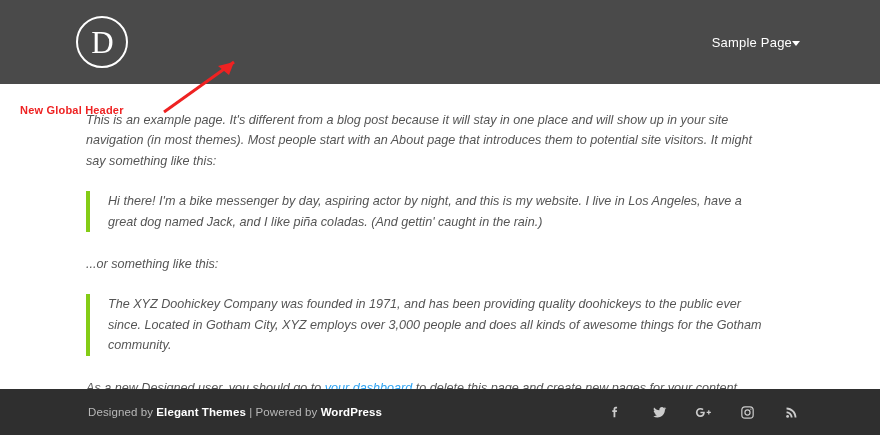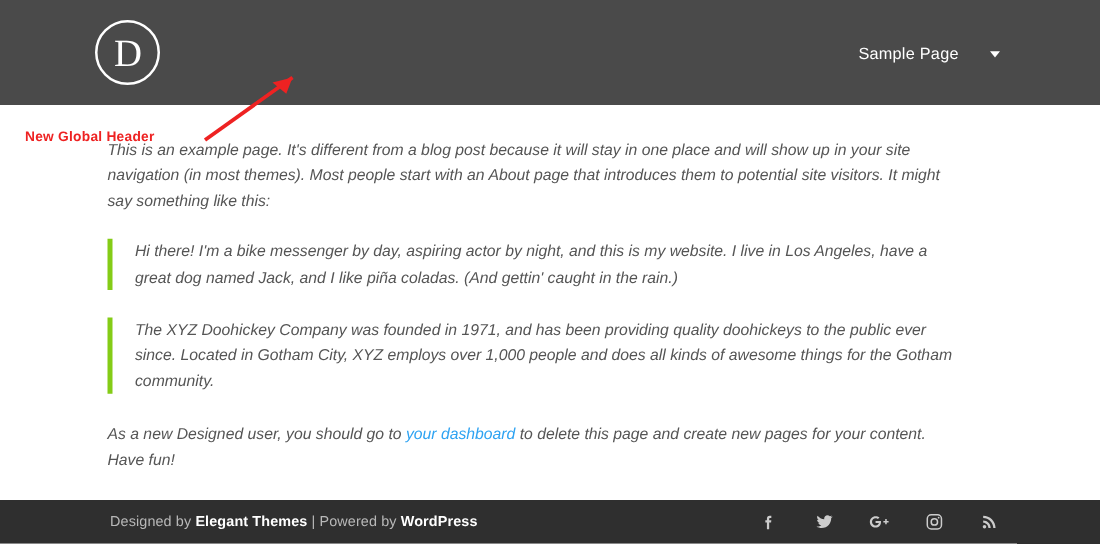--- a/index.html
+++ b/index.html
@@ -50,21 +50,21 @@
     margin-right: 80px;
     display: flex;
     align-items: center;
   }
   .nav-item {
     color: #ffffff;
     font-size: 13px;
     letter-spacing: .2px;
     display: flex;
     align-items: center;
-    gap: 25px;
+    gap: 0;
     cursor: pointer;
   }
   .chevron {
     display: inline-block;
     width: 0;
     height: 0;
     border-left: 4px solid transparent;
     border-right: 4px solid transparent;
     border-top: 5px solid #ffffff;
     position: relative;
@@ -122,21 +122,21 @@
     color: #2ea3f2;
     text-decoration: none;
   }
 
   
   .site-footer {
     position: absolute;
     left: 0;
     bottom: 0;
     width: 880px;
-    height: 35px;
+    height: 46px;
     background: #2f2f2f;
     display: flex;
     align-items: center;
   }
   .footer-credit {
     margin-left: 88px;
     color: #b8b8b8;
     font-size: 11.5px;
     letter-spacing: .1px;
   }
@@ -184,23 +184,24 @@
 </svg>
 <div class="annotation-label">New Global Header</div>
 
 <div class="content">
   <p class="tight">This is an example page. It's different from a blog post because it will stay in one place and will show up in your site navigation (in most themes). Most people start with an About page that introduces them to potential site visitors. It might say something like this:</p>
 
   <blockquote>
     <p>Hi there! I'm a bike messenger by day, aspiring actor by night, and this is my website. I live in Los Angeles, have a great dog named Jack, and I like piña coladas. (And gettin' caught in the rain.)</p>
   </blockquote>
 
+  <p class="tight">...or something like this:</p>
 
   <blockquote>
-    <p>The XYZ Doohickey Company was founded in 1971, and has been providing quality doohickeys to the public ever since. Located in Gotham City, XYZ employs over 1,000 people and does all kinds of awesome things for the Gotham community.</p>
+    <p>The XYZ Doohickey Company was founded in 1971, and has been providing quality doohickeys to the public ever since. Located in Gotham City, XYZ employs over 3,000 people and does all kinds of awesome things for the Gotham community.</p>
   </blockquote>
 
   <p><span>As a new Designed user, you should go to </span><a class="inline-link" href="#">your dashboard</a><span> to delete this page and create new pages for your content. Have fun!</span></p>
 </div>
 
 <div class="site-footer">
   <div class="footer-credit"><span>Designed by </span><a href="#">Elegant Themes</a><span> | Powered by </span><a href="#">WordPress</a></div>
 
   <div class="footer-social">
     <span class="social-icon">

